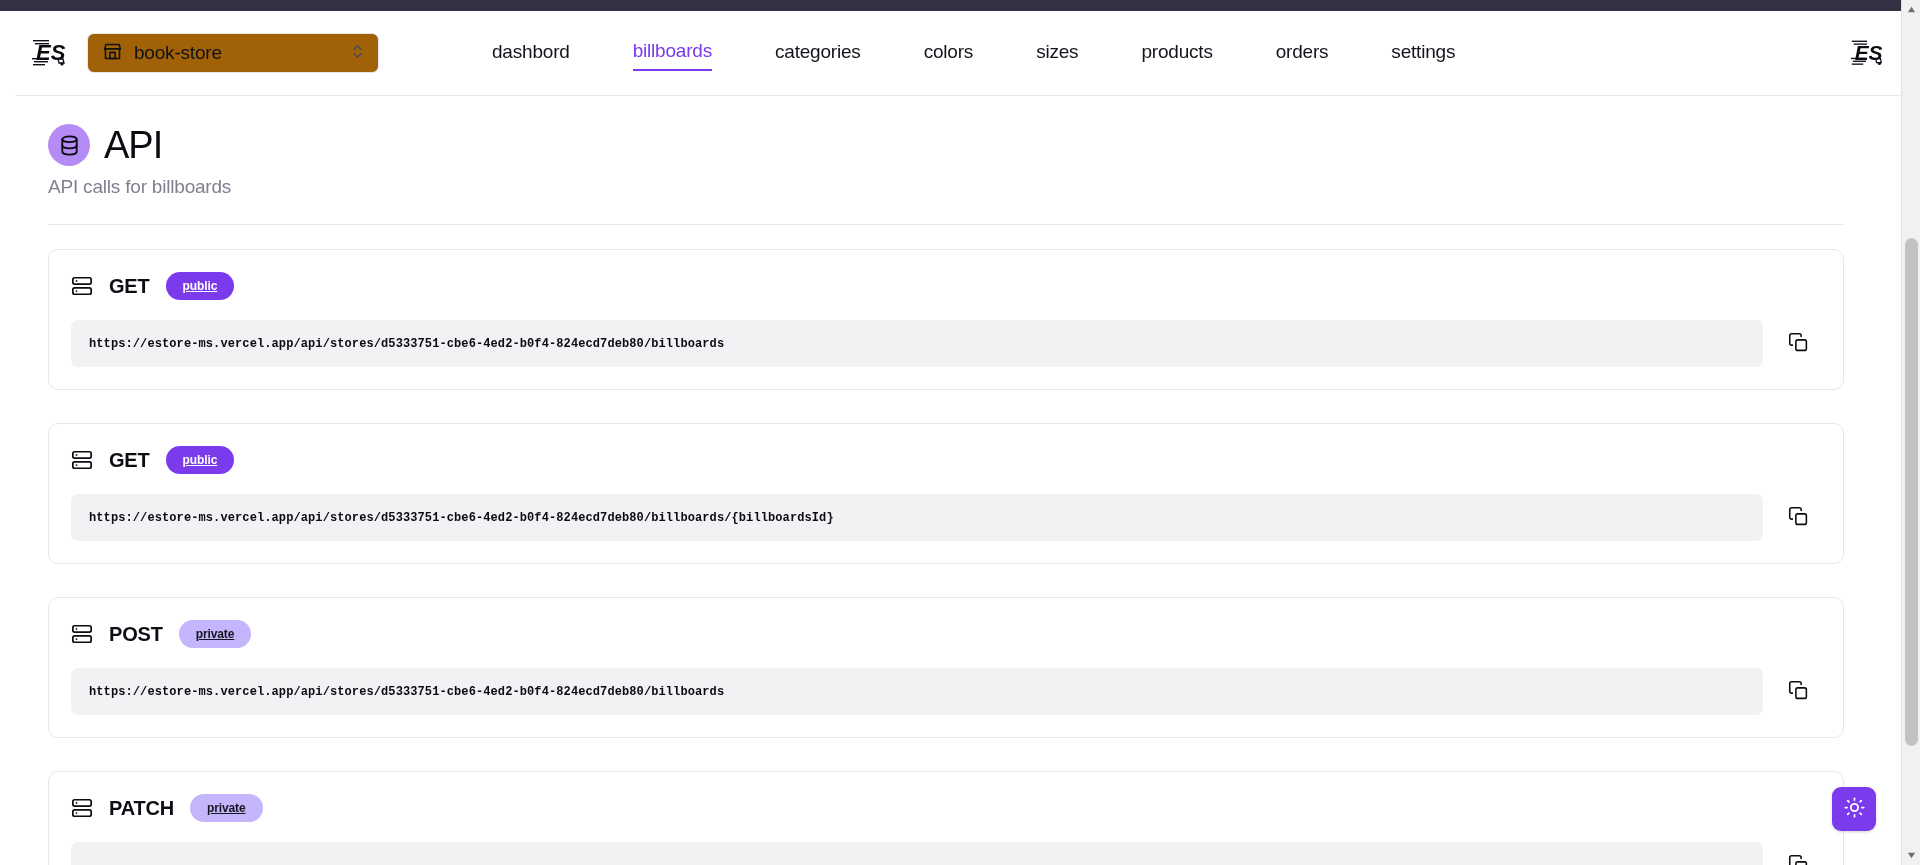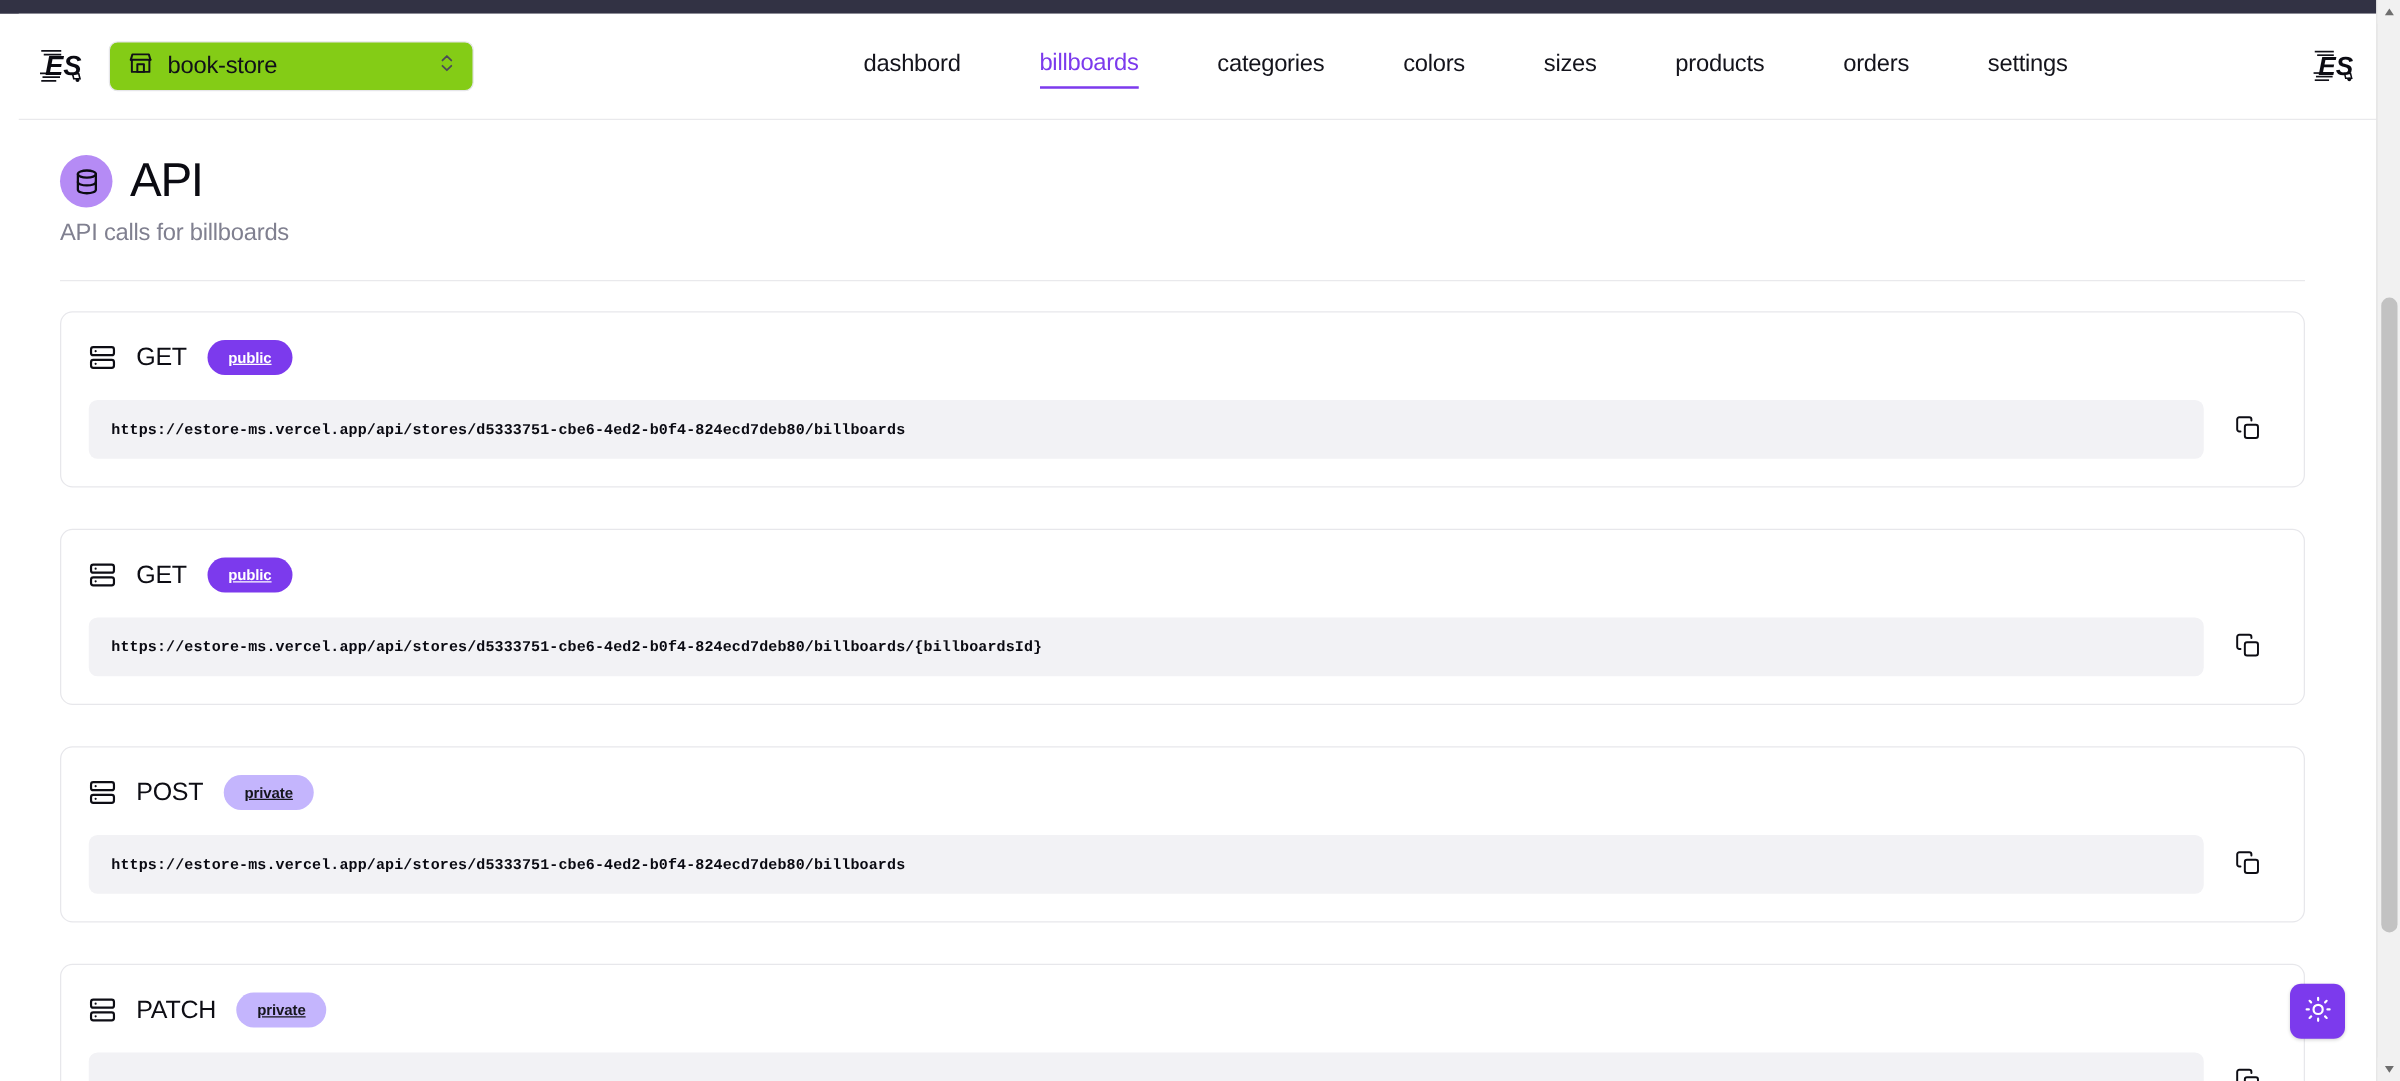--- a/index.html
+++ b/index.html
@@ -26,37 +26,36 @@
   }
   .brand-logo {
     margin-left: 12px; width: 46px; height: 46px;
     display: flex; align-items: center; justify-content: center;
     flex: 0 0 auto;
   }
   .store-select {
     margin-left: 14px;
     width: 292px; height: 40px;
     border: 1px solid #e6e6ea; border-radius: 7px;
-    background: #84cc16;
+    background: #a16207;
     display: flex; align-items: center;
     padding: 0 12px 0 14px;
     gap: 11px;
     cursor: pointer;
     flex: 0 0 auto;
   }
   .store-select .store-name {
     font-size: 19px; color: #111118; flex: 1 1 auto;
     letter-spacing: -0.2px;
   }
   .nav {
     display: flex; align-items: center;
     margin-left: 113px;
     gap: 0px;
     flex: 1 1 auto;
-    justify-content: center;
   }
   .nav-item {
     font-size: 19px; color: #14141c; letter-spacing: -0.2px;
     padding: 4px 0 7px 0; margin-right: 63px;
     cursor: pointer; text-decoration: none;
     white-space: nowrap;
   }
   .nav-item.active {
     color: #7c3aed;
     border-bottom: 2px solid #7c3aed;
@@ -103,21 +102,21 @@
   .card {
     width: 1796px;
     border: 1px solid #e7e7eb; border-radius: 10px;
     background: #ffffff;
     padding: 22px 24px 22px 22px;
   }
   .card-top { display: flex; align-items: center; gap: 16px; }
   .server-icon { width: 22px; height: 22px; flex: 0 0 auto; }
   .method {
     font-size: 20px; color: #0d0d14; letter-spacing: -0.2px;
-    font-weight: 400;
+    font-weight: 700;
   }
   .badge {
     height: 28px; border-radius: 14px;
     display: inline-flex; align-items: center; justify-content: center;
     padding: 0 17px;
     font-size: 12px; font-weight: bold; letter-spacing: -0.1px; text-decoration: underline;
   }
   .badge.public { background: #7c3aed; color: #ffffff; }
   .badge.private { background: #c4b5fd; color: #16161d; font-weight: bold; }
 

